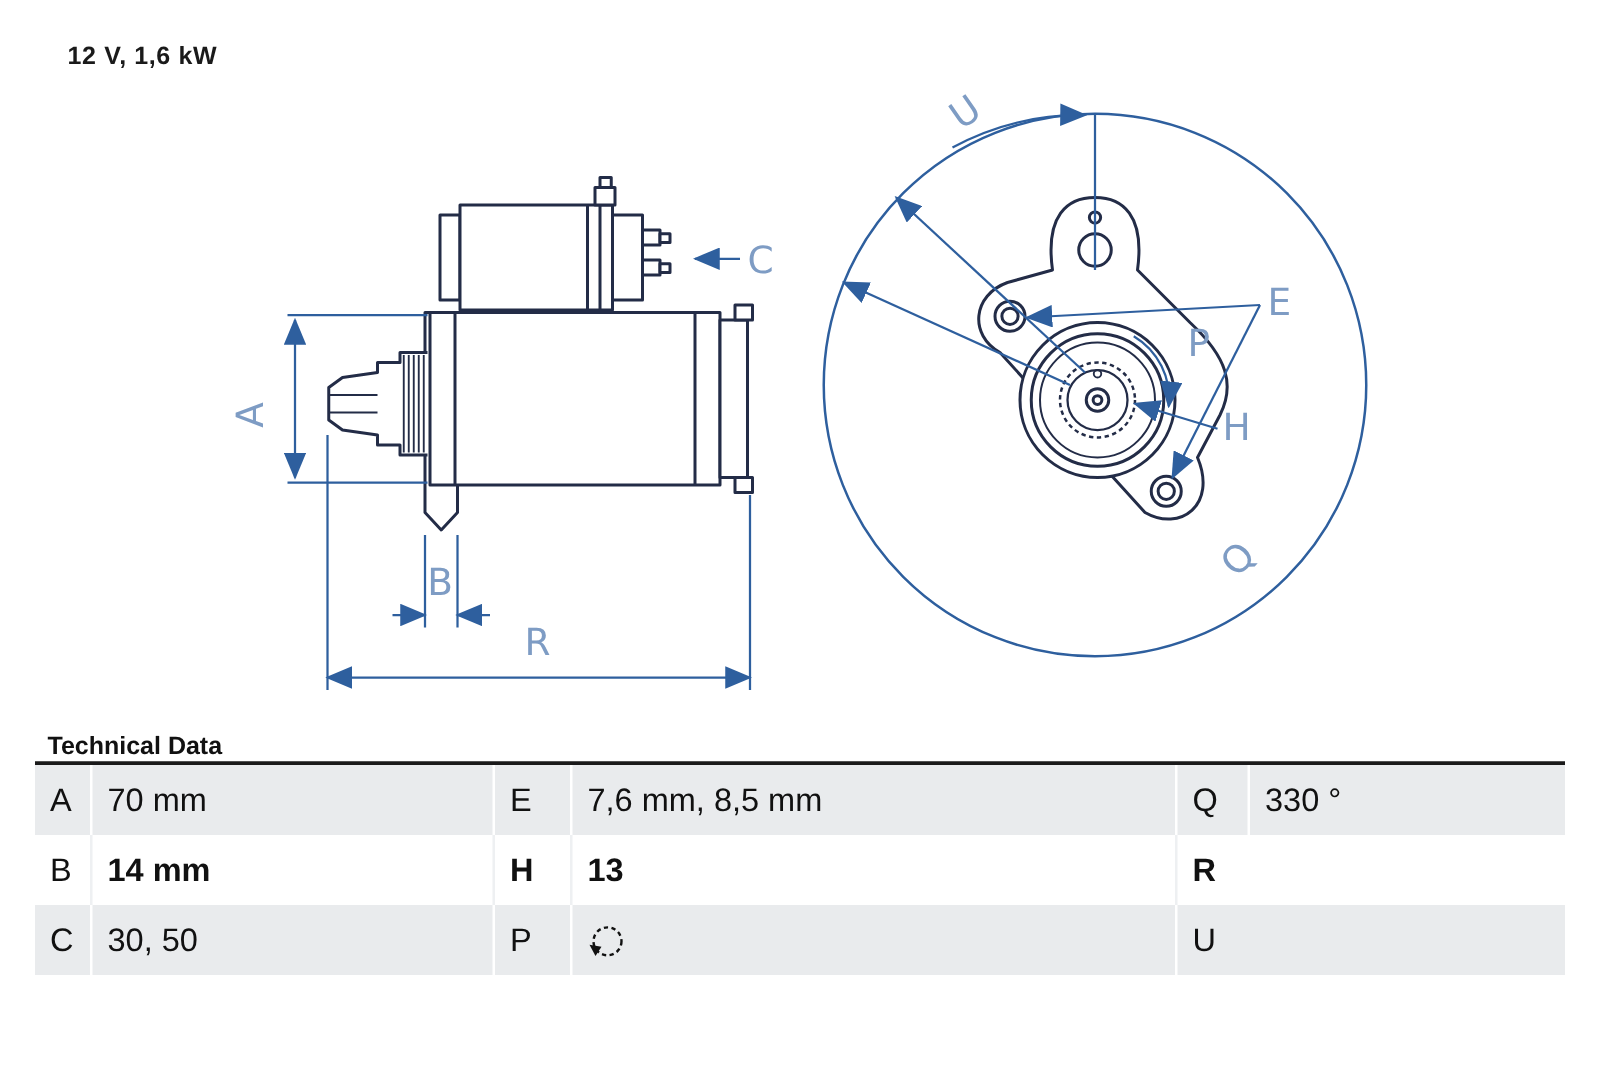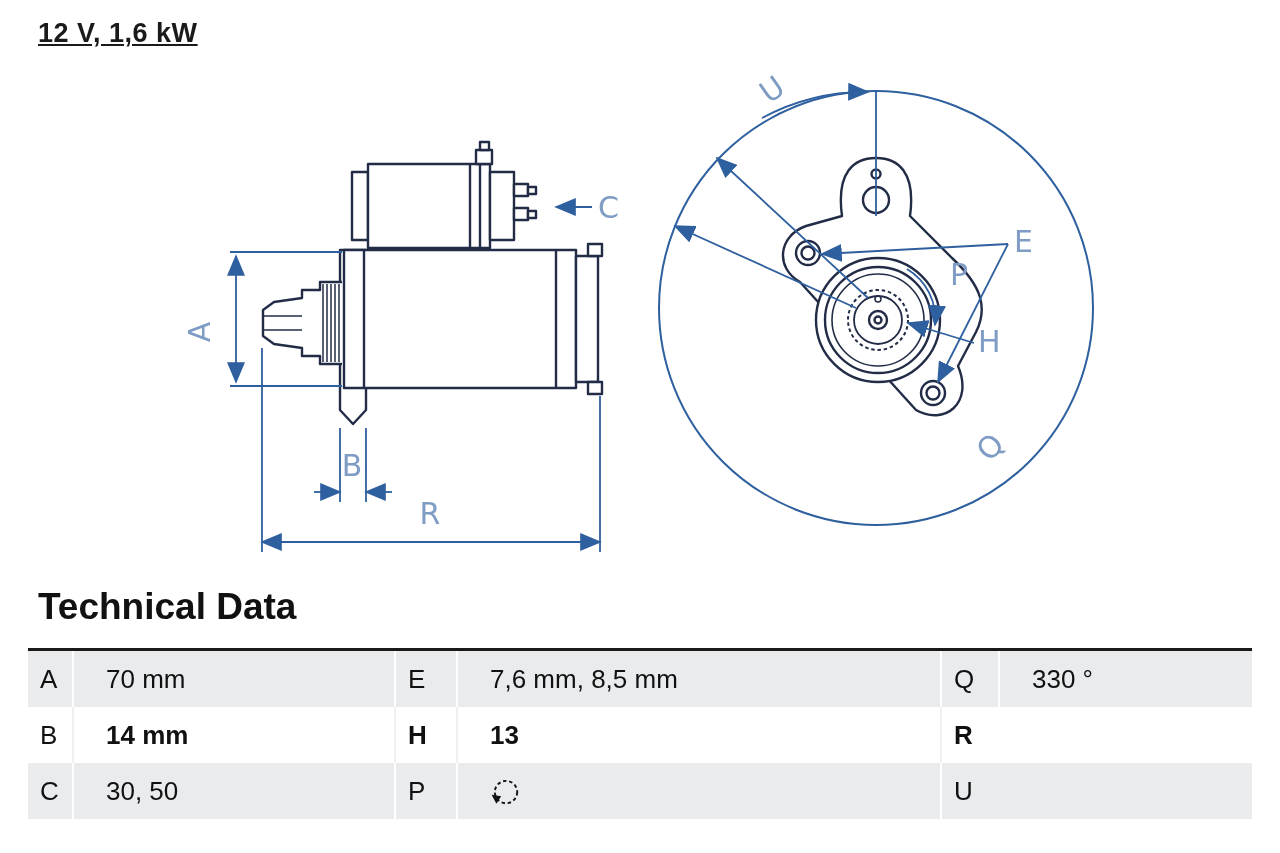--- a/index.html
+++ b/index.html
@@ -1,31 +1,31 @@
 <!DOCTYPE html>
 <html><head>
 <meta charset="utf-8">
 <style>
   html,body{margin:0;padding:0;background:#fff;}
   .page{position:relative;width:1280px;height:853px;background:#fff;overflow:hidden;
         font-family:"Liberation Sans",sans-serif;color:#111;}
-  .title{position:absolute;left:38px;top:18px;margin:0;font-size:27px;font-weight:700;
-         color:#1a1a1a;letter-spacing:0.5px;text-decoration:underline;}
+  .title{position:absolute;left:38px;top:18px;margin:16px;font-size:20px;font-weight:700;
+         color:#1a1a1a;letter-spacing:0.5px;}
   .drawing{position:absolute;left:0;top:0;}
   .tech{position:absolute;left:28px;right:28px;top:586px;}
-  .tech h2{margin:0 0 20px 10px;font-size:37px;font-weight:700;color:#111;}
+  .tech h2{margin:0 0 0 10px;font-size:20px;font-weight:700;color:#111;}
   .table{border-top:3px solid #1a1a1a;}
   .row{display:grid;grid-template-columns:44px 322px 62px 484px 58px 1fr;
        height:56px;align-items:center;font-size:26px;}
   .row.stripe{background:#e9ebed;}
   .row > div{height:100%;display:flex;align-items:center;}
   .row > div + div{border-left:2px solid #fff;}
   .row:not(.stripe) > div + div{border-left-color:#eef0f2;font-weight:bold;}
   .k{padding-left:12px;}
-  .v{padding-left:32px;}
+  .v{padding-left:12px;}
   .rot{display:block;}
   svg text{font-family:"DejaVu Sans","Liberation Sans",sans-serif;}
 </style>
 </head>
 <body>
 
 <div class="page">
 
   <h1 class="title">12 V, 1,6 kW</h1>
 

